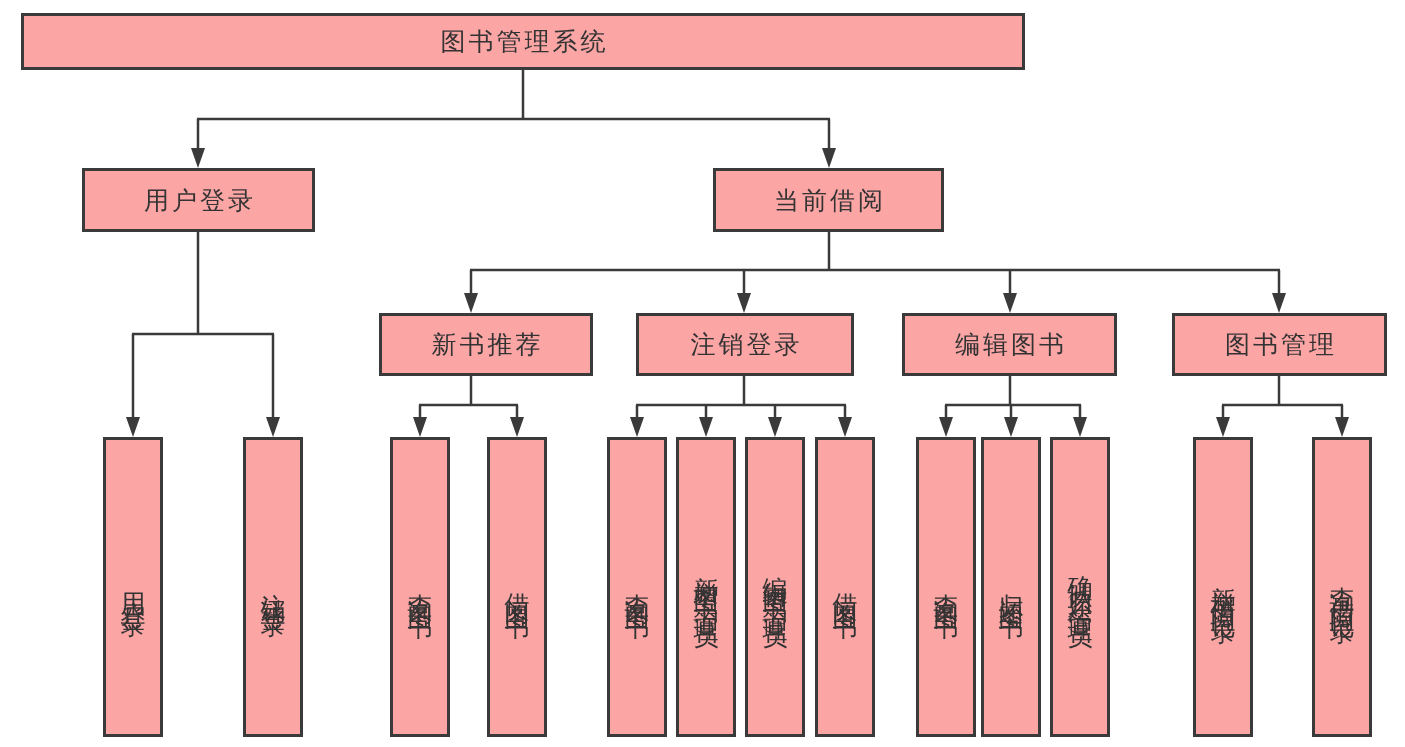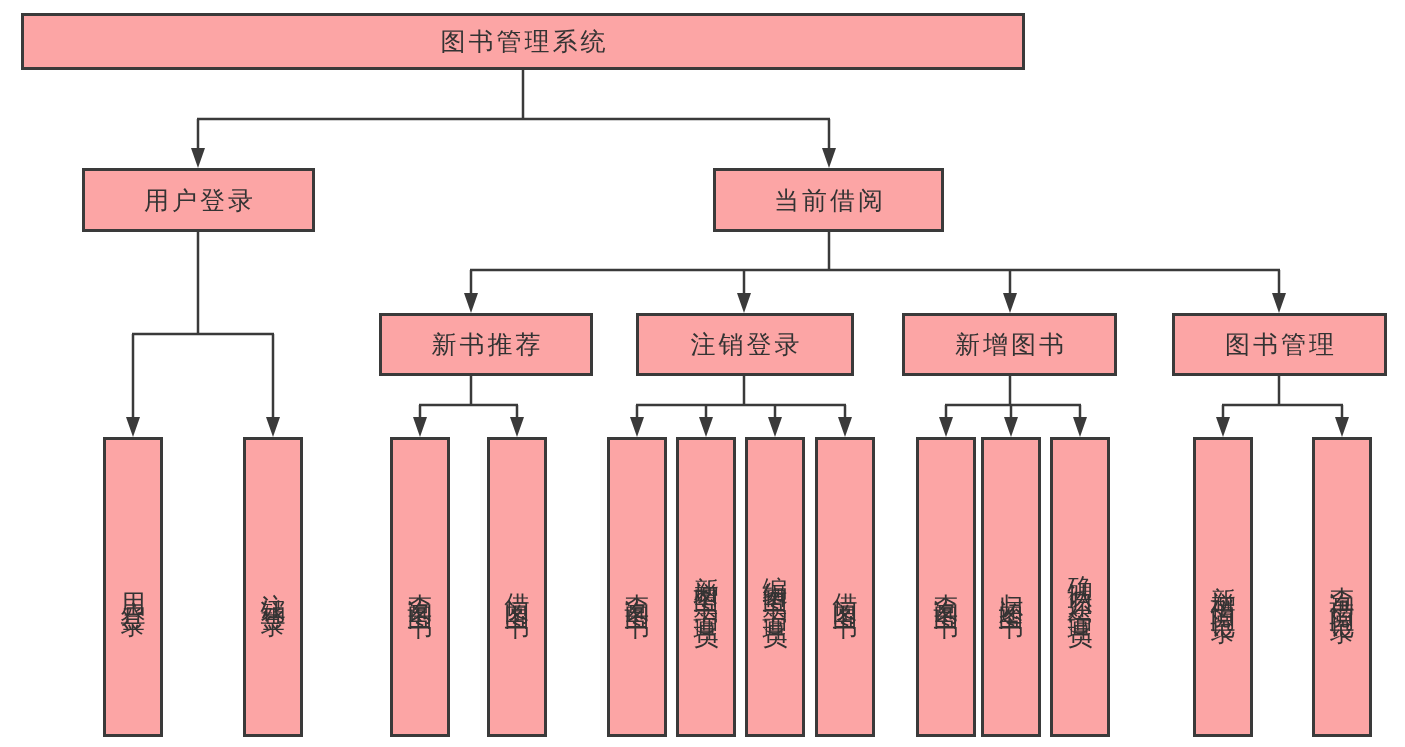--- a/index.html
+++ b/index.html
@@ -92,21 +92,21 @@
       <polygon points="1335,417 1349,417 1342,437" stroke="none"></polygon>
   </svg>
 
   <div class="box h-node" style="left:21px;top:13px;width:1004px;height:57px;">图书管理系统</div>
 
   <div class="box h-node" style="left:82px;top:168px;width:233px;height:64px;">用户登录</div>
   <div class="box h-node" style="left:713px;top:168px;width:231px;height:64px;">当前借阅</div>
 
   <div class="box h-node" style="left:379px;top:313px;width:214px;height:63px;">新书推荐</div>
   <div class="box h-node" style="left:636px;top:313px;width:218px;height:63px;">注销登录</div>
-  <div class="box h-node" style="left:902px;top:313px;width:215px;height:63px;">新增图书</div>
+  <div class="box h-node" style="left:902px;top:313px;width:215px;height:63px;">编辑图书</div>
   <div class="box h-node" style="left:1172px;top:313px;width:215px;height:63px;">图书管理</div>
 
   <div class="box v-node" style="left:103px;top:437px;width:60px;height:300px;">用户登录</div>
   <div class="box v-node" style="left:243px;top:437px;width:60px;height:300px;">注销登录</div>
 
   <div class="box v-node" style="left:390px;top:437px;width:60px;height:300px;">查询图书</div>
   <div class="box v-node" style="left:487px;top:437px;width:60px;height:300px;">借阅图书</div>
 
   <div class="box v-node" style="left:607px;top:437px;width:60px;height:300px;">查询图书</div>
   <div class="box v-node" style="left:676px;top:437px;width:60px;height:300px;">新增图书（管理员）</div>

